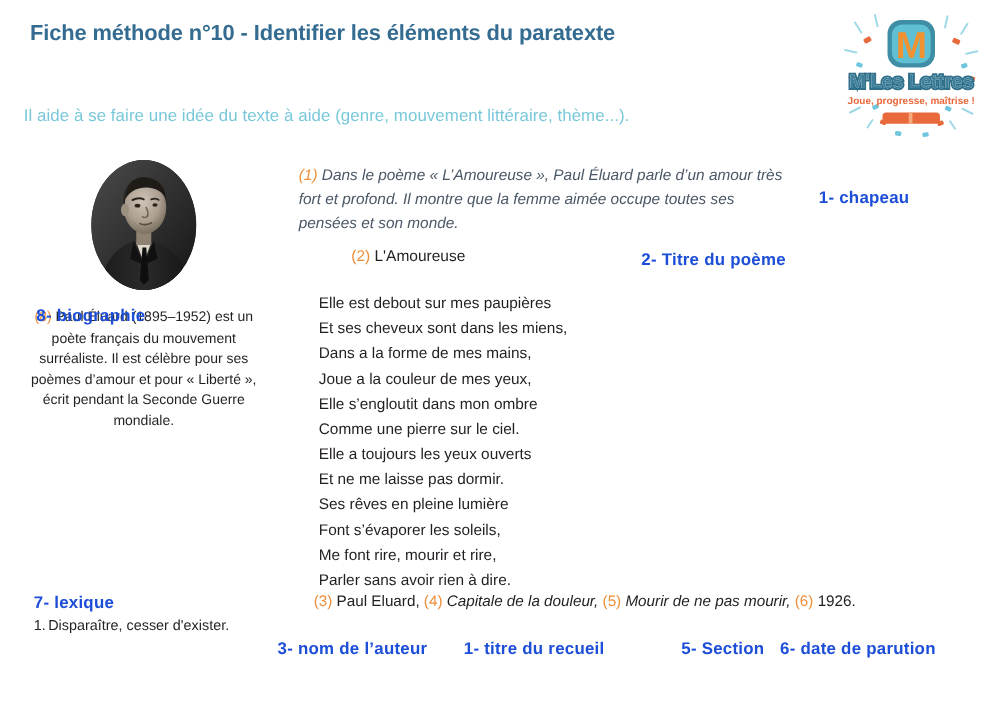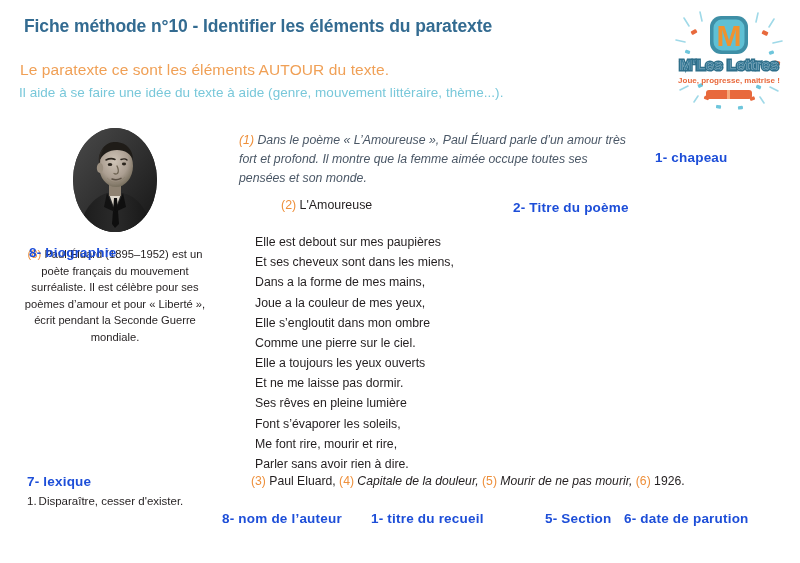--- a/index.html
+++ b/index.html
@@ -203,21 +203,20 @@
     top: 511px;
   }
 </style>
 </head>
 <body>
 
 <div class="page">
 
   <div class="header">
     <div class="title">Fiche méthode n°10 - Identifier les éléments du paratexte</div>
-    <div class="subtitle1">Le paratexte ce sont les éléments AUTOUR du texte.</div>
     <div class="subtitle2">Il aide à se faire une idée du texte à aide (genre, mouvement littéraire, thème...).</div>
 
     <div class="logo">
       <svg width="118" height="108" viewBox="0 0 118 108" xmlns="http://www.w3.org/2000/svg">
 
         <g fill="none">
           <g stroke="#9fd9e8" stroke-width="1.6" stroke-linecap="round">
             <line x1="14" y1="12" x2="19" y2="20"></line>
             <line x1="30" y1="6" x2="32" y2="15"></line>
             <line x1="88" y1="7" x2="86" y2="16"></line>
@@ -359,18 +358,18 @@
     <div>Ses rêves en pleine lumière</div>
     <div>Font s’évaporer les soleils,</div>
     <div>Me font rire, mourir et rire,</div>
     <div>Parler sans avoir rien à dire.</div>
   </div>
 
   <div class="references">
     <span class="marker">(3)</span><span> Paul Eluard, </span><span class="marker">(4)</span><span class="ital"> Capitale de la douleur, </span><span class="marker">(5)</span><span class="ital"> Mourir de ne pas mourir, </span><span class="marker">(6)</span><span> 1926.</span>
   </div>
 
-  <div class="label-orange lbl-nom-auteur">8- nom de l’auteur</div>
+  <div class="label-orange lbl-nom-auteur">3- nom de l’auteur</div>
   <div class="label-orange lbl-titre-recueil">1- titre du recueil</div>
   <div class="label-orange lbl-section">5- Section</div>
   <div class="label-orange lbl-date">6- date de parution</div>
 
 </div>
 
 </body></html>

